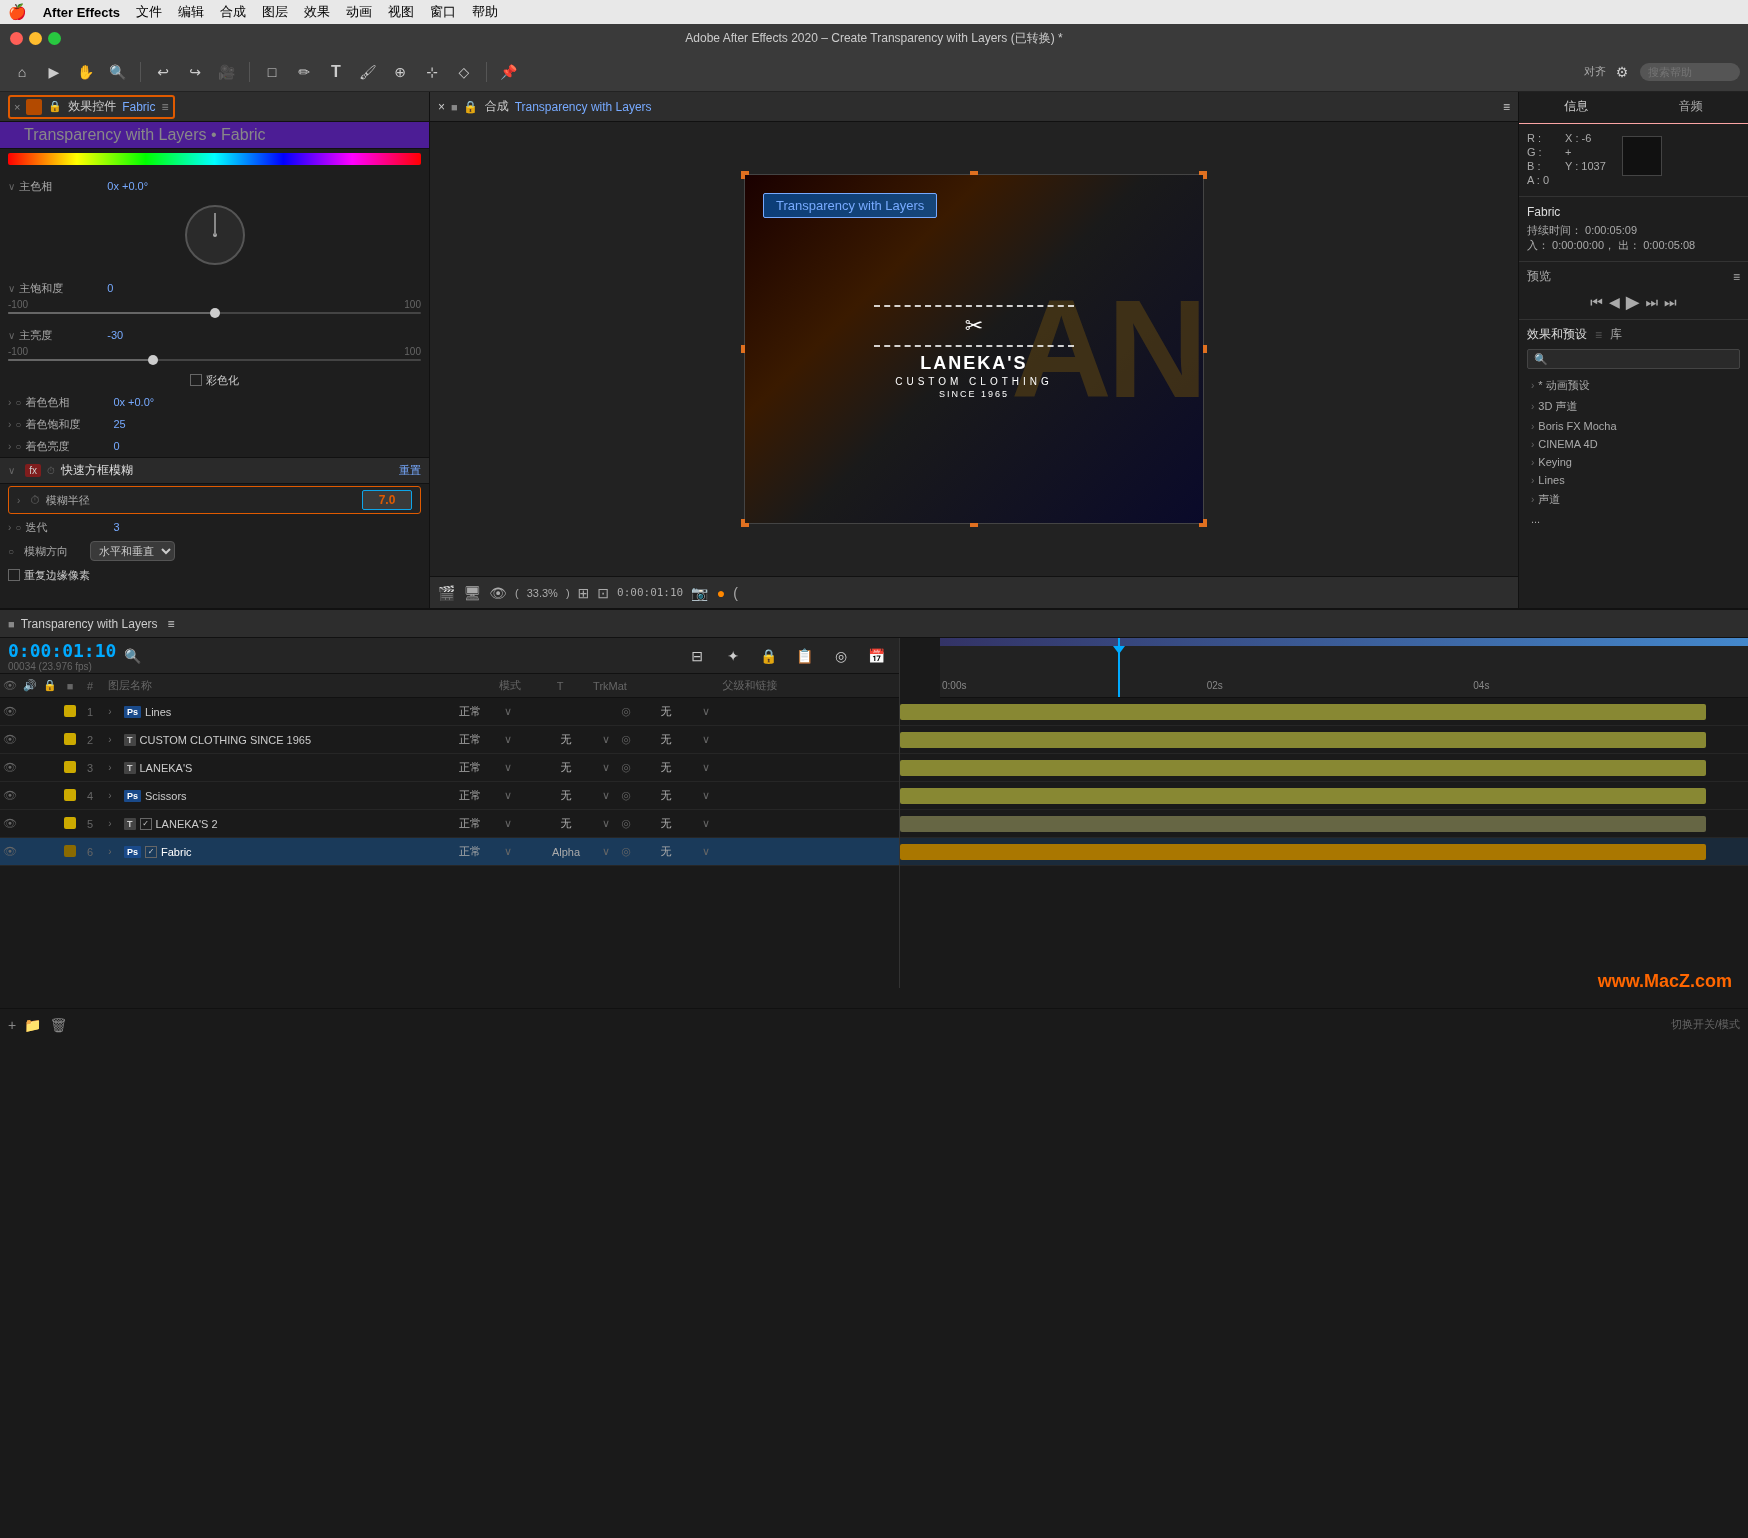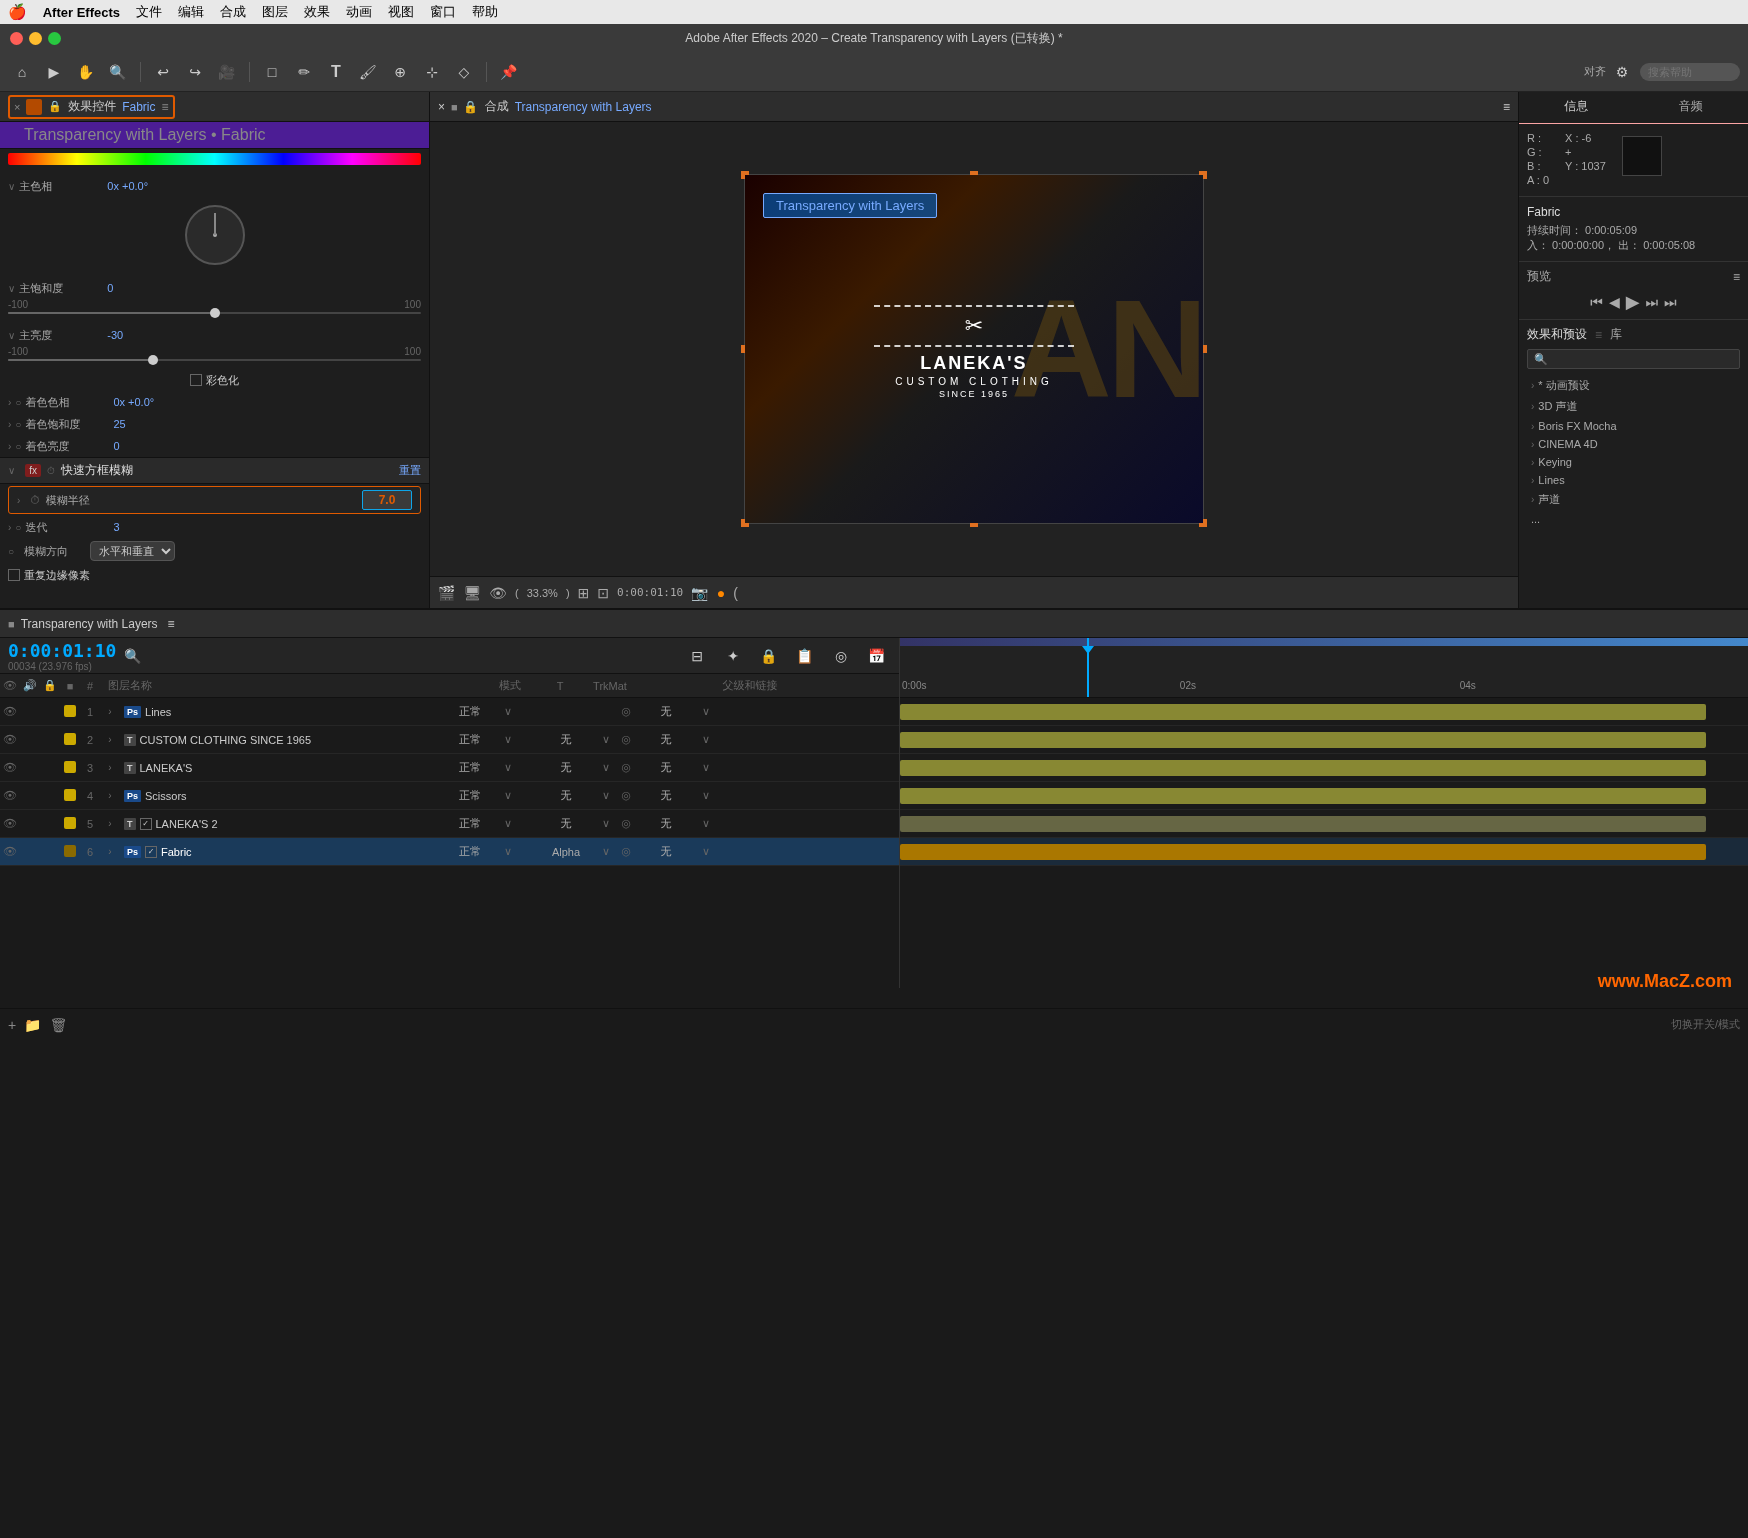--- a/index.html
+++ b/index.html
@@ -1307,21 +1307,21 @@
           <div class="layer-parent-icon">◎</div>
           <div class="layer-parent">无</div>
           <div class="layer-parent-arrow">∨</div>
         </div>
 
       </div>
     </div>
 
     <div class="timeline-tracks">
 
-      <div style="height:60px;background:#222;border-bottom:1px solid #111;position:relative;">
+      <div style="height:60px;background:#222;border-bottom:1px solid #111;position:relative;margin-left:40px;">
 
         <div style="position:absolute;top:0;left:0;right:0;height:8px;background:#444;"></div>
 
         <div style="position:absolute;top:0;left:0;width:100%;height:8px;background:linear-gradient(to right,#336,#4488cc);"></div>
 
         <span style="position:absolute;bottom:6px;left:2px;font-size:10px;color:#888;">0:00s</span>
         <span style="position:absolute;bottom:6px;left:33%;font-size:10px;color:#888;">02s</span>
         <span style="position:absolute;bottom:6px;left:66%;font-size:10px;color:#888;">04s</span>
 
         <div style="position:absolute;top:0;left:22%;width:2px;height:100%;background:#0af;">

